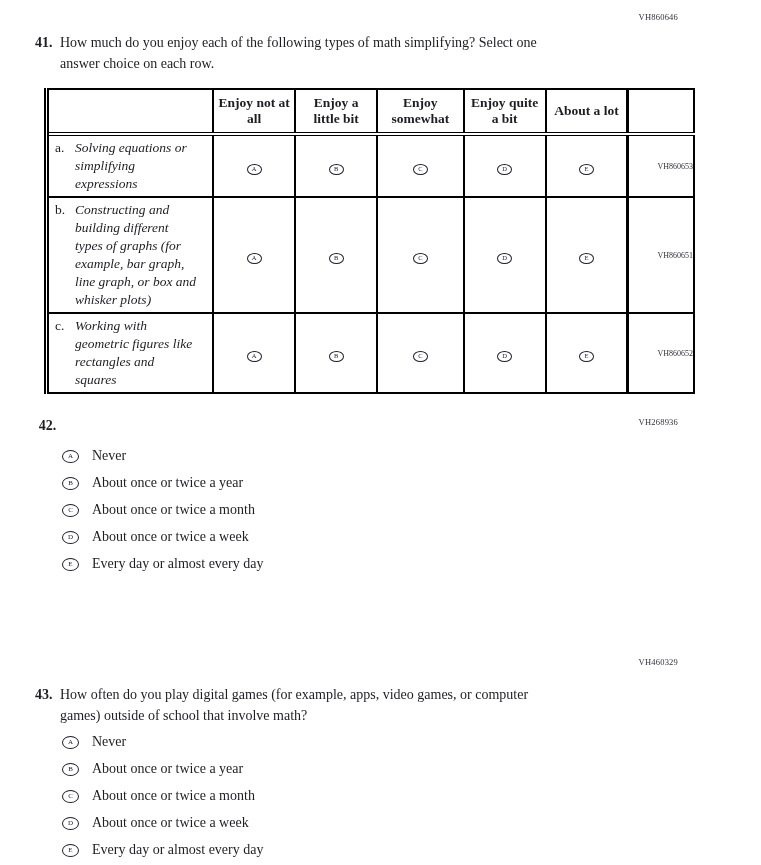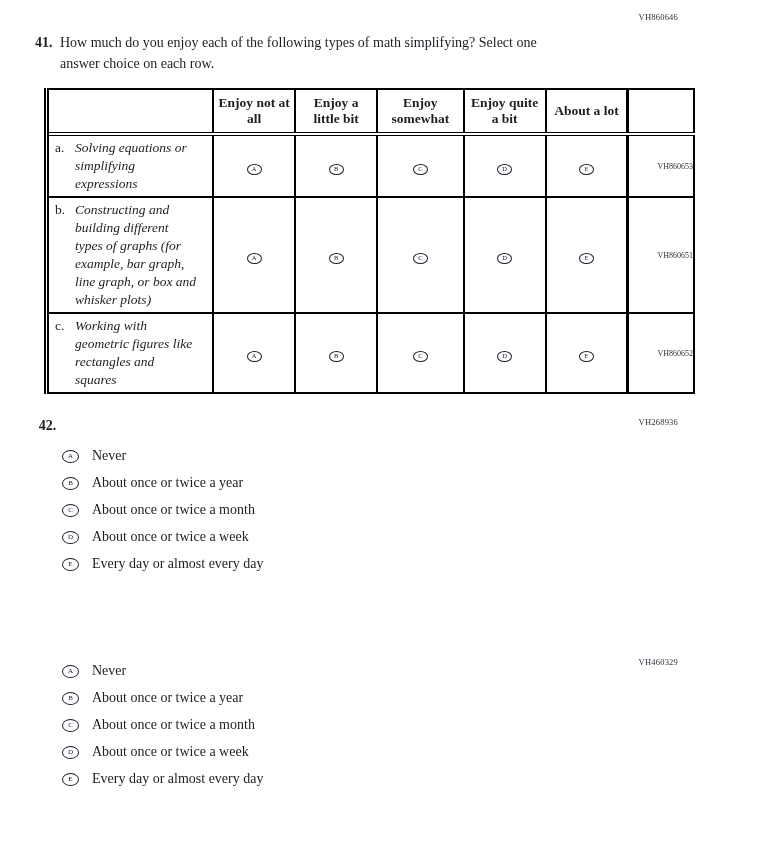--- a/index.html
+++ b/index.html
@@ -183,20 +183,25 @@
     </li>
     <li class="option-row">
       <span class="bubble">E</span>
       <span>Every day or almost every day</span>
     </li>
   </ul>
 </div>
 
 <div class="qblock" id="q43">
   <span class="vh-code">VH460329</span>
+  <div class="q-line">
+    <span class="q-num">43.</span>
+    <span class="q-text"><span>How often do you play digital games (for example, apps, video games, or computer
+games) </span><b>outside of school</b><span> that involve math?</span></span>
+  </div>
   <ul class="options">
     <li class="option-row">
       <span class="bubble">A</span>
       <span>Never</span>
     </li>
     <li class="option-row">
       <span class="bubble">B</span>
       <span>About once or twice a year</span>
     </li>
     <li class="option-row">

